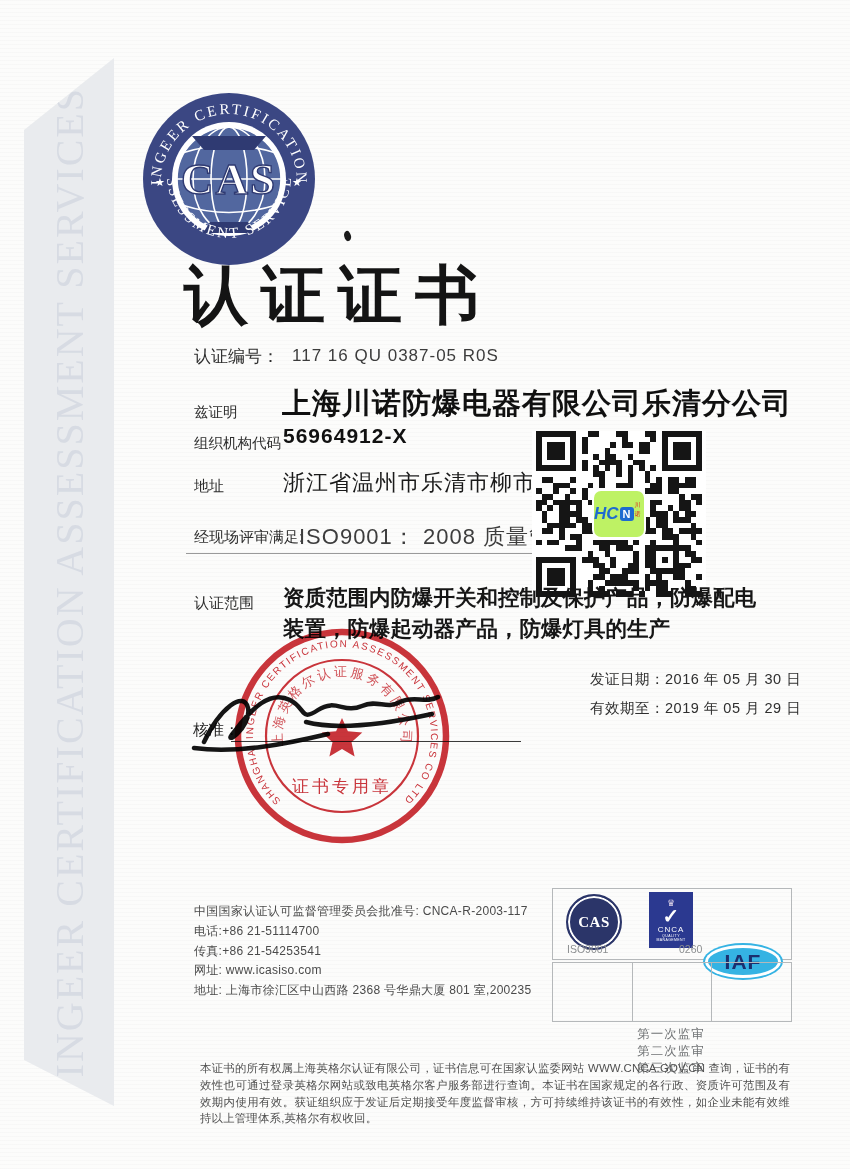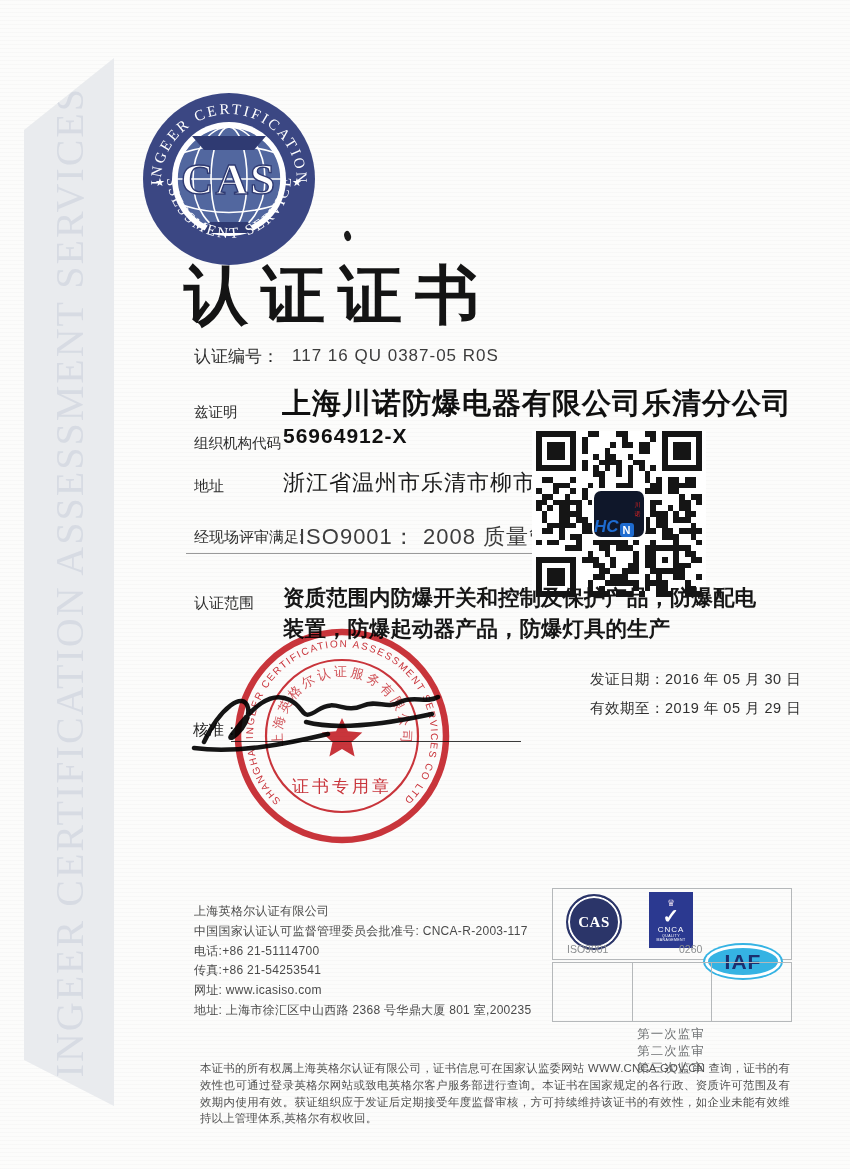--- a/index.html
+++ b/index.html
@@ -29,22 +29,22 @@
   .addr-lbl{left:194px;top:477px;font-size:15px;}
   .addr-val{left:283px;top:468px;font-size:22px;color:#1a1a1a;letter-spacing:1px;}
   .std-lbl{left:194px;top:528px;font-size:15px;}
   .std-val{left:299px;top:522px;font-size:22px;color:#3d3d3d;letter-spacing:1px;}
   .std-rule{position:absolute;left:186px;top:553px;width:520px;height:1px;background:#9a9a9a;z-index:1;}
   .scope-lbl{left:194px;top:594px;font-size:15px;}
   .scope-val{left:283px;top:583px;font-size:21.5px;font-weight:700;color:#161616;line-height:31px;z-index:3;}
   
   .qr{position:absolute;left:532px;top:431px;width:174px;height:166px;z-index:2;background:#fff;}
   .qr svg{display:block;}
-  .qr-logo{position:absolute;left:50%;top:50%;transform:translate(-50%,-50%);width:50px;height:46px;background:#0f172a;
-           border-radius:7px;box-shadow:0 0 0 2px #fff;display:flex;align-items:flex-end;justify-content:center;}
+  .qr-logo{position:absolute;left:50%;top:50%;transform:translate(-50%,-50%);width:50px;height:46px;background:#bef264;
+           border-radius:7px;box-shadow:0 0 0 2px #fff;display:flex;align-items:center;justify-content:center;}
   .qr-logo .main{font-size:17px;font-weight:700;color:#1e6bd0;font-style:italic;}
   .qr-logo .nbox{display:inline-block;background:#1e6bd0;color:#fff;font-size:11px;font-weight:700;border-radius:3px;padding:1px 3px;margin-left:1px;}
   .qr-logo .sub{font-size:6px;color:#d22;margin-left:1px;align-self:flex-start;margin-top:10px;}
   
   .seal{position:absolute;left:228px;top:622px;mix-blend-mode:multiply;opacity:.92;z-index:3;}
   .signature{position:absolute;left:186px;top:664px;z-index:4;mix-blend-mode:multiply;}
   .approve-lbl{left:193px;top:720px;font-size:15.5px;color:#1f1f1f;}
   .approve-line{position:absolute;left:231px;top:741px;width:290px;height:1px;background:#3a3a3a;z-index:1;}
   
   .date-row{position:absolute;left:590px;font-size:14.5px;color:#2f2f2f;letter-spacing:.5px;}
@@ -549,21 +549,20 @@
   </svg>
 
   <div class="date-row date-issue">
     <span>发证日期：</span><span>2016 年 05 月 30 日</span>
   </div>
   <div class="date-row date-expiry">
     <span>有效期至：</span><span>2019 年 05 月 29 日</span>
   </div>
 
   <div class="finfo">
-    <div>上海英格尔认证有限公司</div>
     <div>中国国家认证认可监督管理委员会批准号: CNCA-R-2003-117</div>
     <div>电话:+86 21-51114700</div>
     <div>传真:+86 21-54253541</div>
     <div>网址: www.icasiso.com</div>
     <div>地址: 上海市徐汇区中山西路 2368 号华鼎大厦 801 室,200235</div>
   </div>
 
   <div class="logo-box">
     <div class="mini mini-cas">
       <span>CAS</span>

